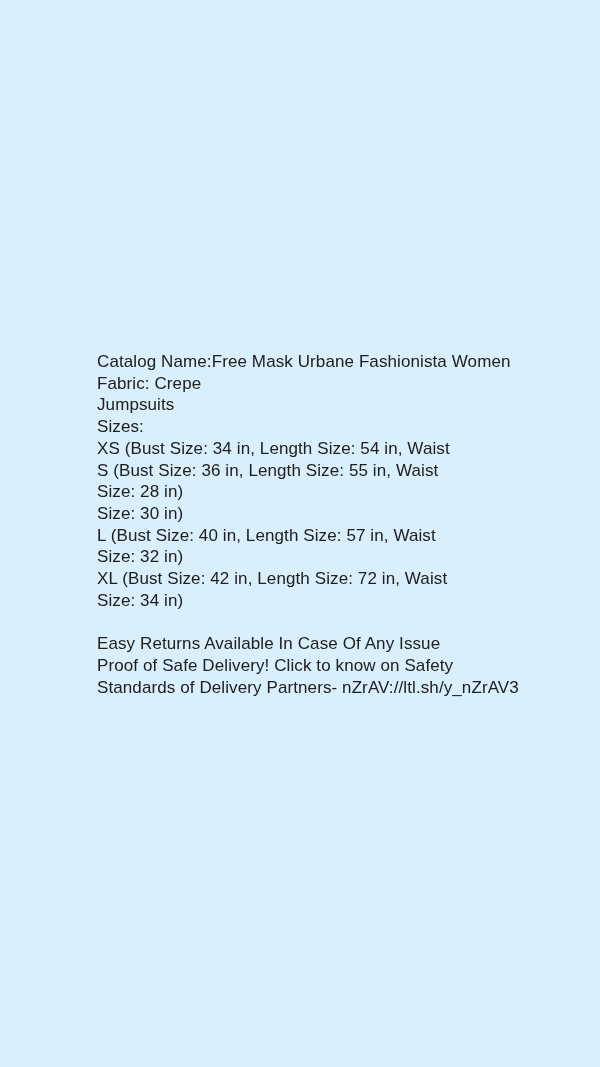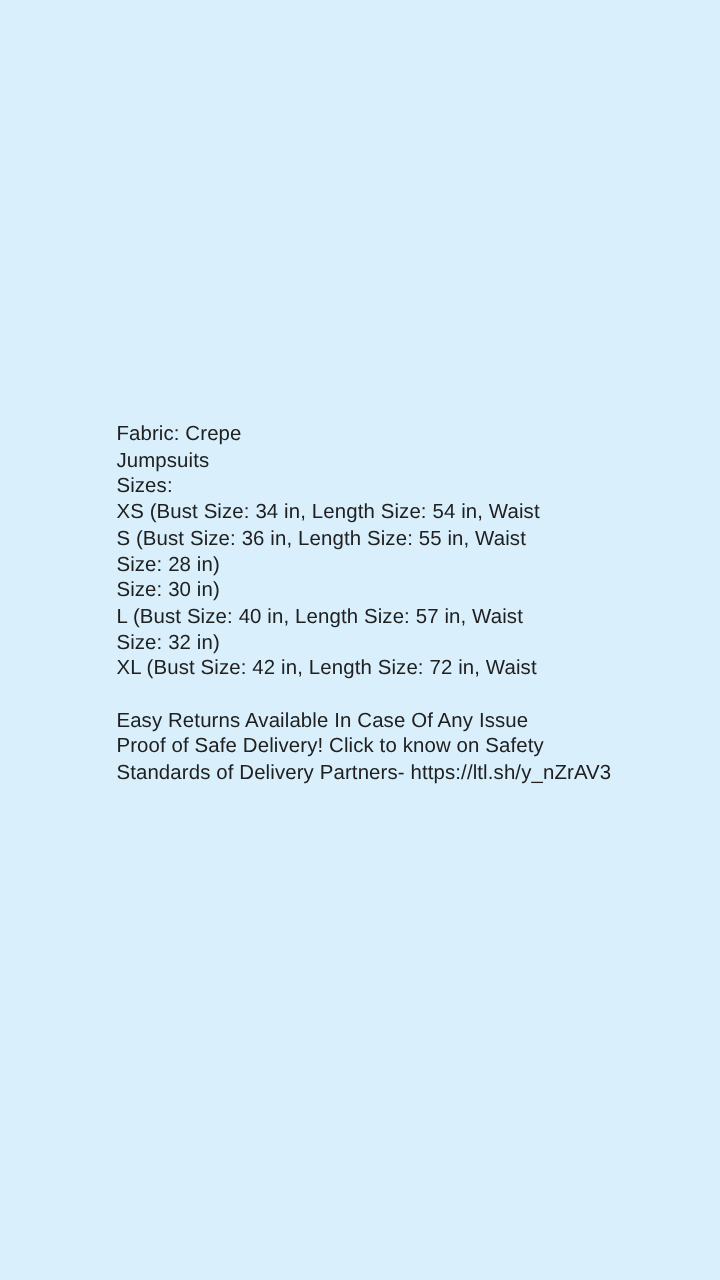--- a/index.html
+++ b/index.html
@@ -33,27 +33,29 @@
   .link {
     color: inherit;
     text-decoration: none;
     cursor: pointer;
   }
 </style>
 </head>
 <body style="background-color: rgb(217, 240, 252);">
 
 <div class="text-block" style="color: rgb(32, 32, 32);">
+  <div class="line">Catalog Name:Free Mask Urbane Fashionista Women</div>
   <div class="line">Fabric: Crepe</div>
   <div class="line">Jumpsuits</div>
   <div class="line">Sizes:</div>
   <div class="line">XS (Bust Size: 34 in, Length Size: 54 in, Waist</div>
   <div class="line">S (Bust Size: 36 in, Length Size: 55 in, Waist</div>
   <div class="line">Size: 28 in)</div>
   <div class="line">Size: 30 in)</div>
   <div class="line">L (Bust Size: 40 in, Length Size: 57 in, Waist</div>
   <div class="line">Size: 32 in)</div>
   <div class="line">XL (Bust Size: 42 in, Length Size: 72 in, Waist</div>
+  <div class="line">Size: 34 in)</div>
   <div class="line blank"></div>
   <div class="line">Easy Returns Available In Case Of Any Issue</div>
   <div class="line">Proof of Safe Delivery! Click to know on Safety</div>
-  <div class="line"><span>Standards of Delivery Partners- </span><span class="link">https://ltl.sh/y_nZrAV3</span></div>
+  <div class="line"><span>Standards of Delivery Partners- </span><span class="link">nZrAV://ltl.sh/y_nZrAV3</span></div>
 </div>
 
 </body></html>

